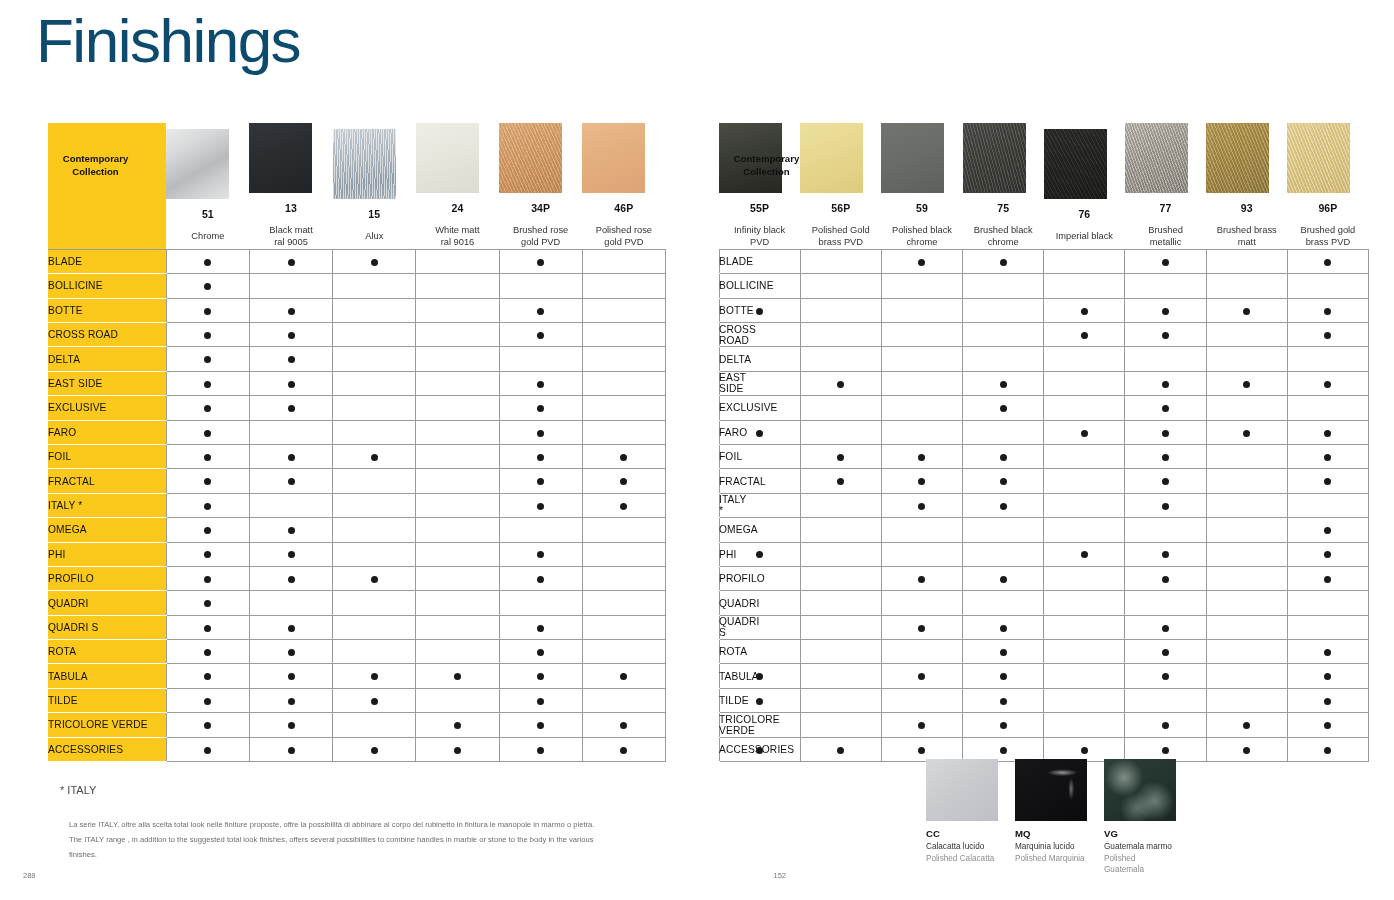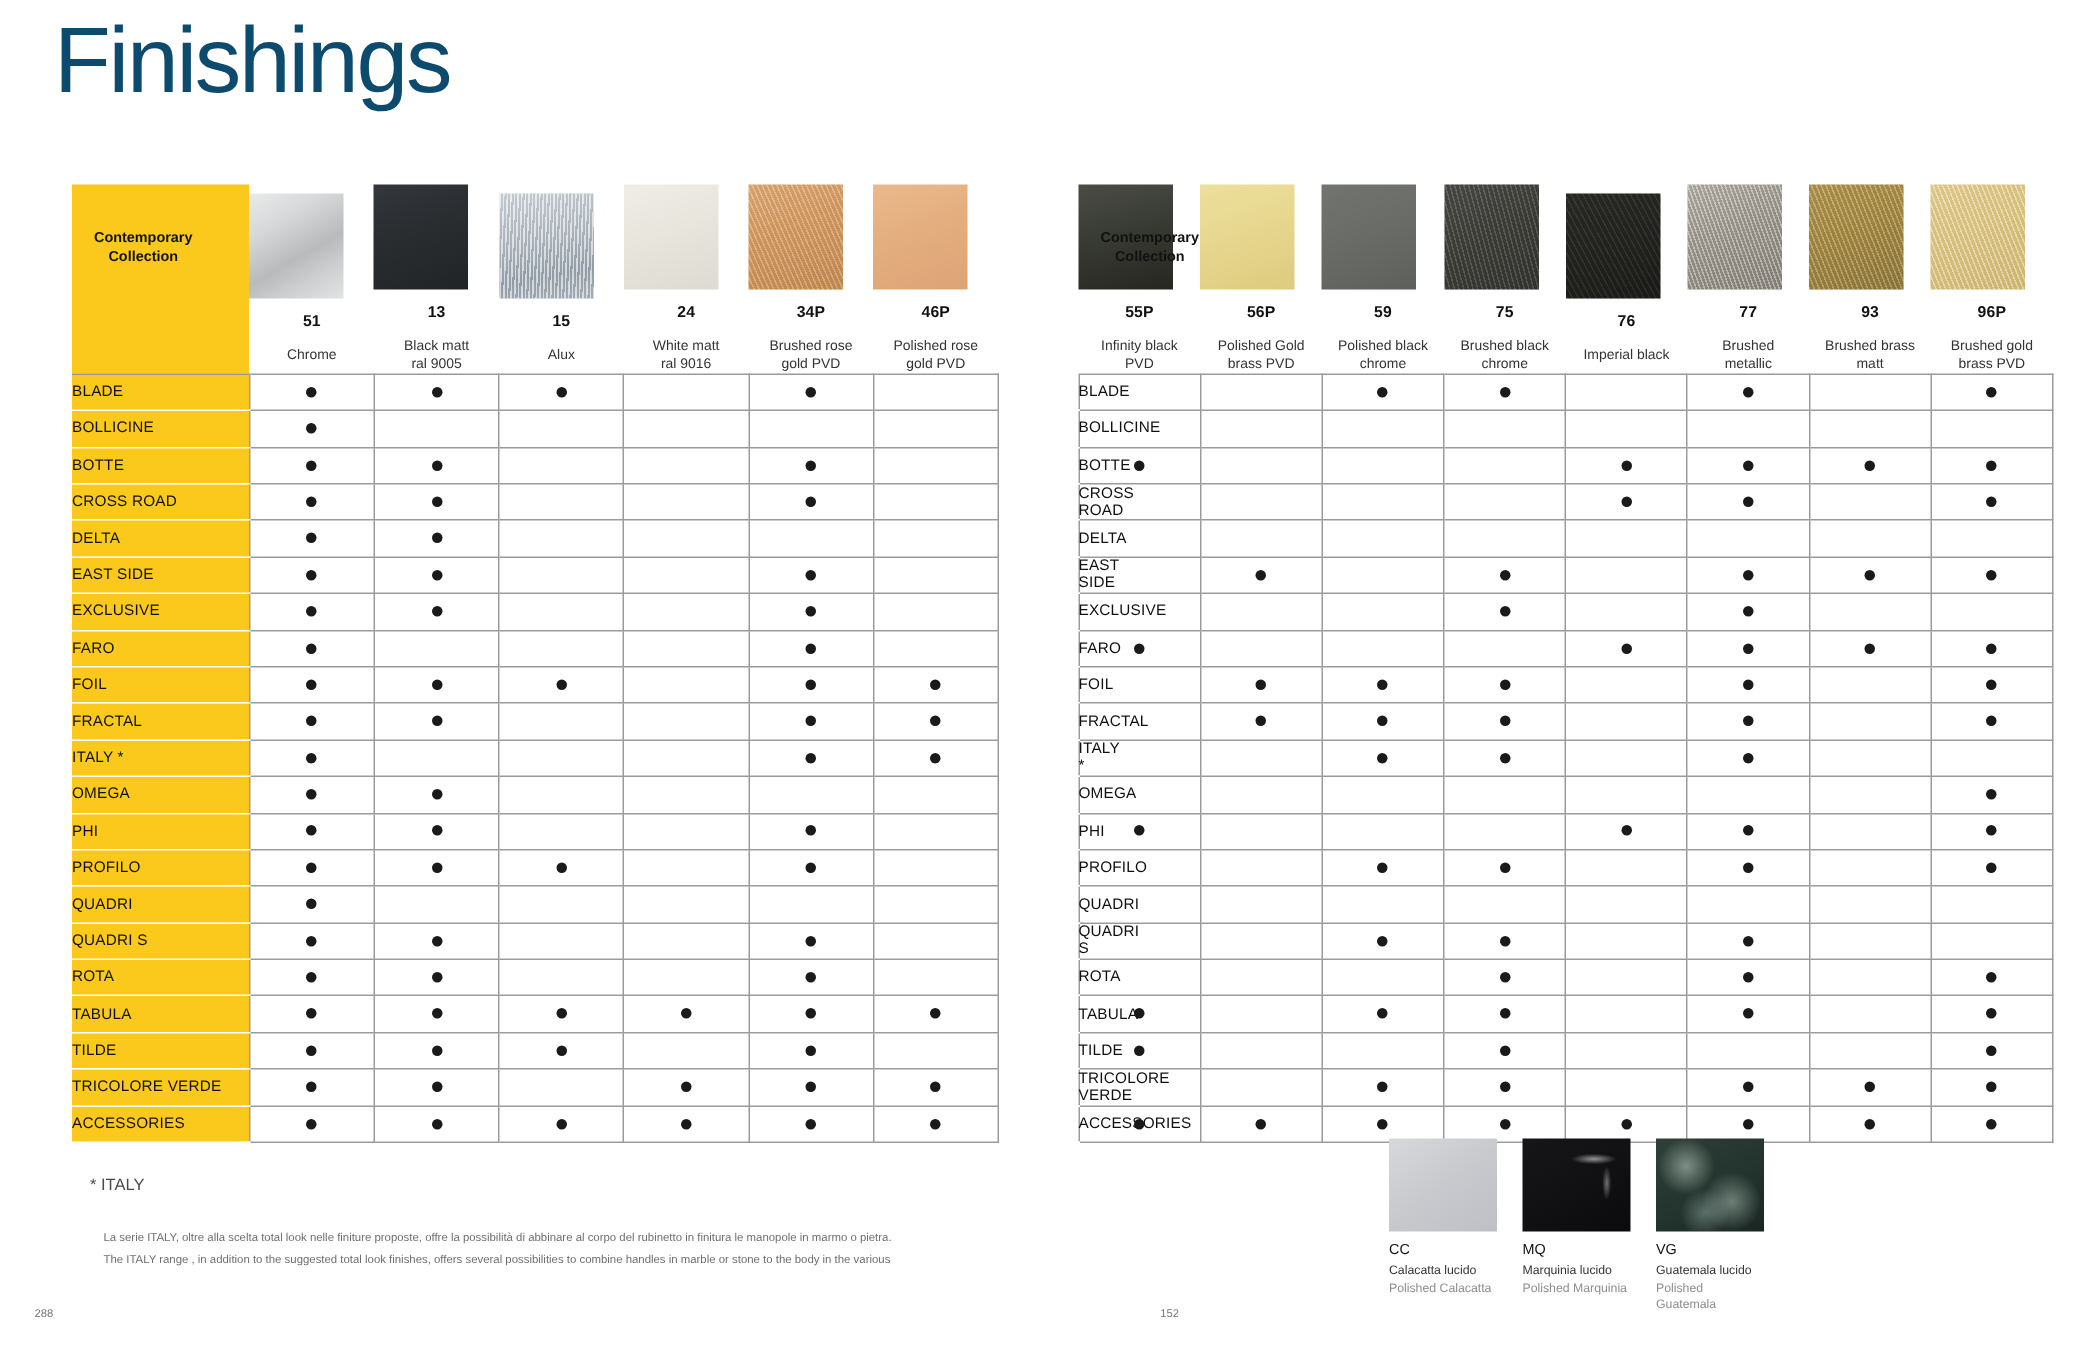--- a/index.html
+++ b/index.html
@@ -79,21 +79,21 @@
     font-size:11px;color:#4a4a4a;margin-bottom:22px;font-weight:normal;
   }
   #footnote .fn-line{
     font-size:7.6px;color:#6e6e6e;line-height:1.95;padding-left:9px;
   }
 
   
   #stones{position:absolute;left:926px;top:759px;display:flex;gap:17px;}
   .stone{width:72px;}
   .stone-img{width:72px;height:62px;display:block;}
-  .stone-code{font-size:9.6px;font-weight:normal;color:#111;margin-top:7px;display:block;}
+  .stone-code{font-size:9.6px;font-weight:bold;color:#111;margin-top:7px;display:block;}
   .stone-it{font-size:8.2px;color:#333;display:block;line-height:1.42;margin-top:2px;}
   .stone-en{font-size:8.2px;color:#8d8d8d;display:block;line-height:1.42;}
 
   
   .pagenum{position:absolute;bottom:20px;font-size:7.5px;color:#777;}
   #pagenum-left{left:23px;}
   #pagenum-right{right:608px;}
 
   
   .sw-chrome{background:linear-gradient(150deg,#e9eaea 0%,#d7d8d9 28%,#b9babb 58%,#cfd0d1 78%,#e2e3e3 100%);}
@@ -677,39 +677,40 @@
             <td class="dot-cell"><span class="dot"></span></td>
           </tr>
         </tbody>
     </table>
   </div>
 
   <div id="footnote">
     <div class="fn-title">* ITALY</div>
     <div class="fn-line">La serie ITALY, oltre alla scelta total look nelle finiture proposte, offre la possibilità di abbinare al corpo del rubinetto in finitura le manopole in marmo o pietra.</div>
     <div class="fn-line">The ITALY range , in addition to the suggested total look finishes, offers several possibilities to combine handles in marble or stone to the body in the various</div>
+    <div class="fn-line">finishes.</div>
   </div>
 
   <div id="stones">
       <div class="stone">
         <span class="stone-img st-calacatta"></span>
         <span class="stone-code">CC</span>
         <span class="stone-it">Calacatta lucido</span>
         <span class="stone-en">Polished Calacatta</span>
       </div>
       <div class="stone">
         <span class="stone-img st-marquinia"></span>
         <span class="stone-code">MQ</span>
         <span class="stone-it">Marquinia lucido</span>
         <span class="stone-en">Polished Marquinia</span>
       </div>
       <div class="stone">
         <span class="stone-img st-guatemala"></span>
         <span class="stone-code">VG</span>
-        <span class="stone-it">Guatemala lucido</span>
+        <span class="stone-it">Guatemala marmo</span>
         <span class="stone-en">Polished Guatemala</span>
       </div>
     </div>
 
   <div class="pagenum" id="pagenum-left">288</div>
   <div class="pagenum" id="pagenum-right">152</div>
 
 </div>
 
 </body></html>

